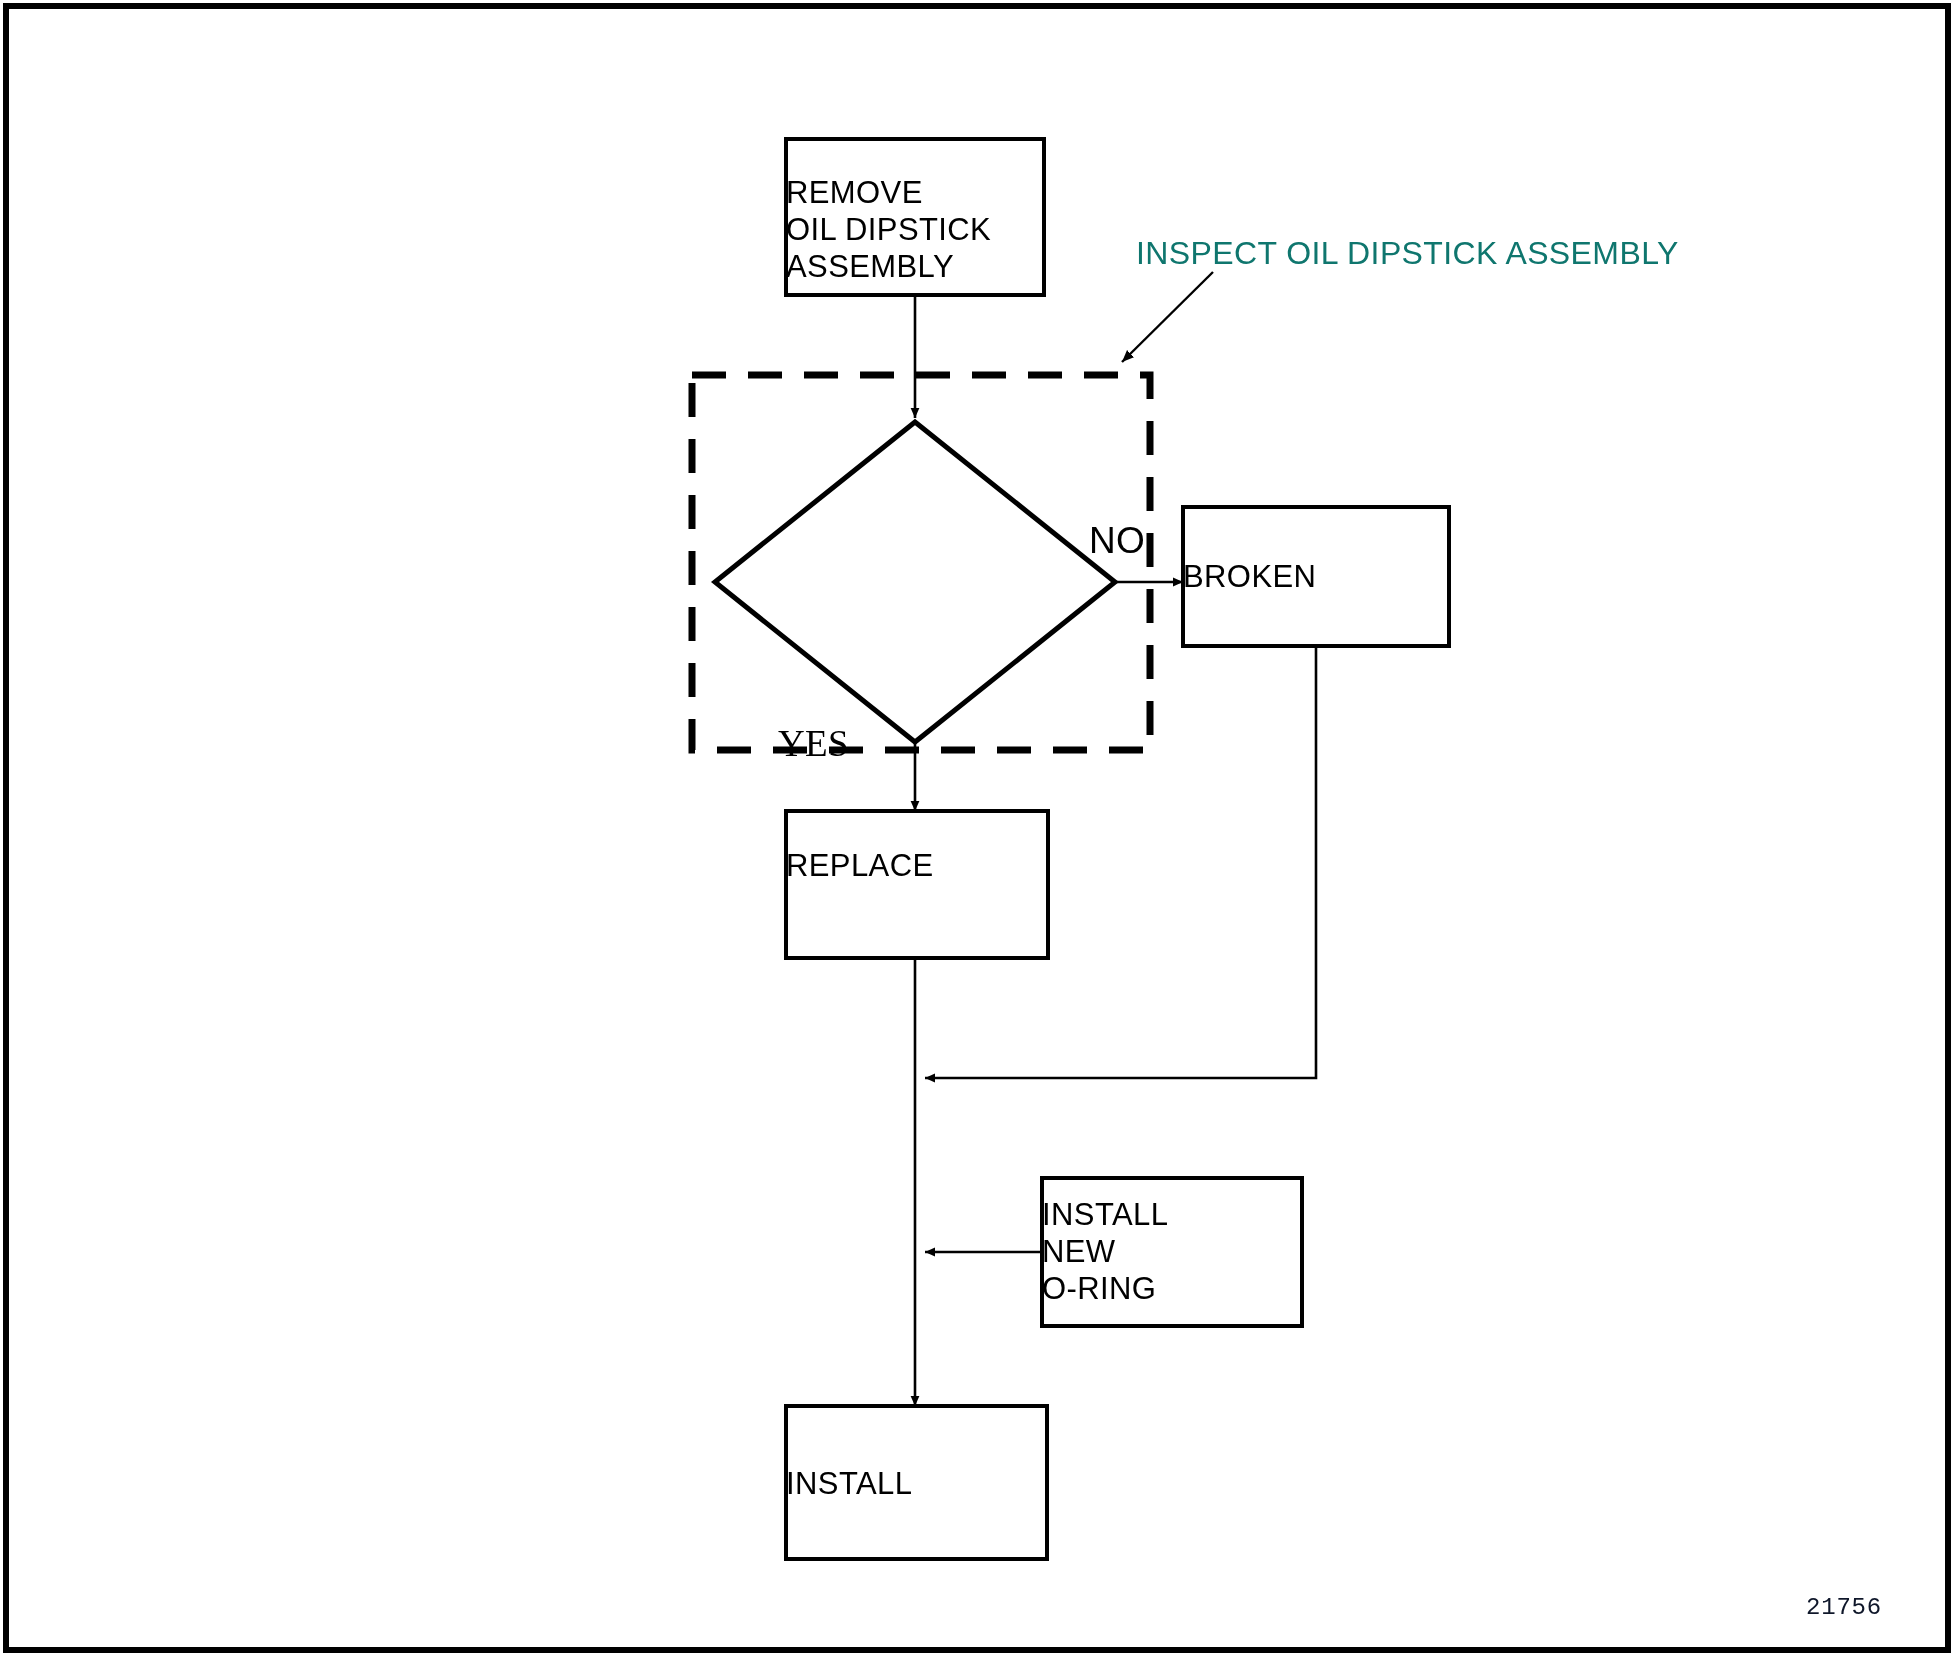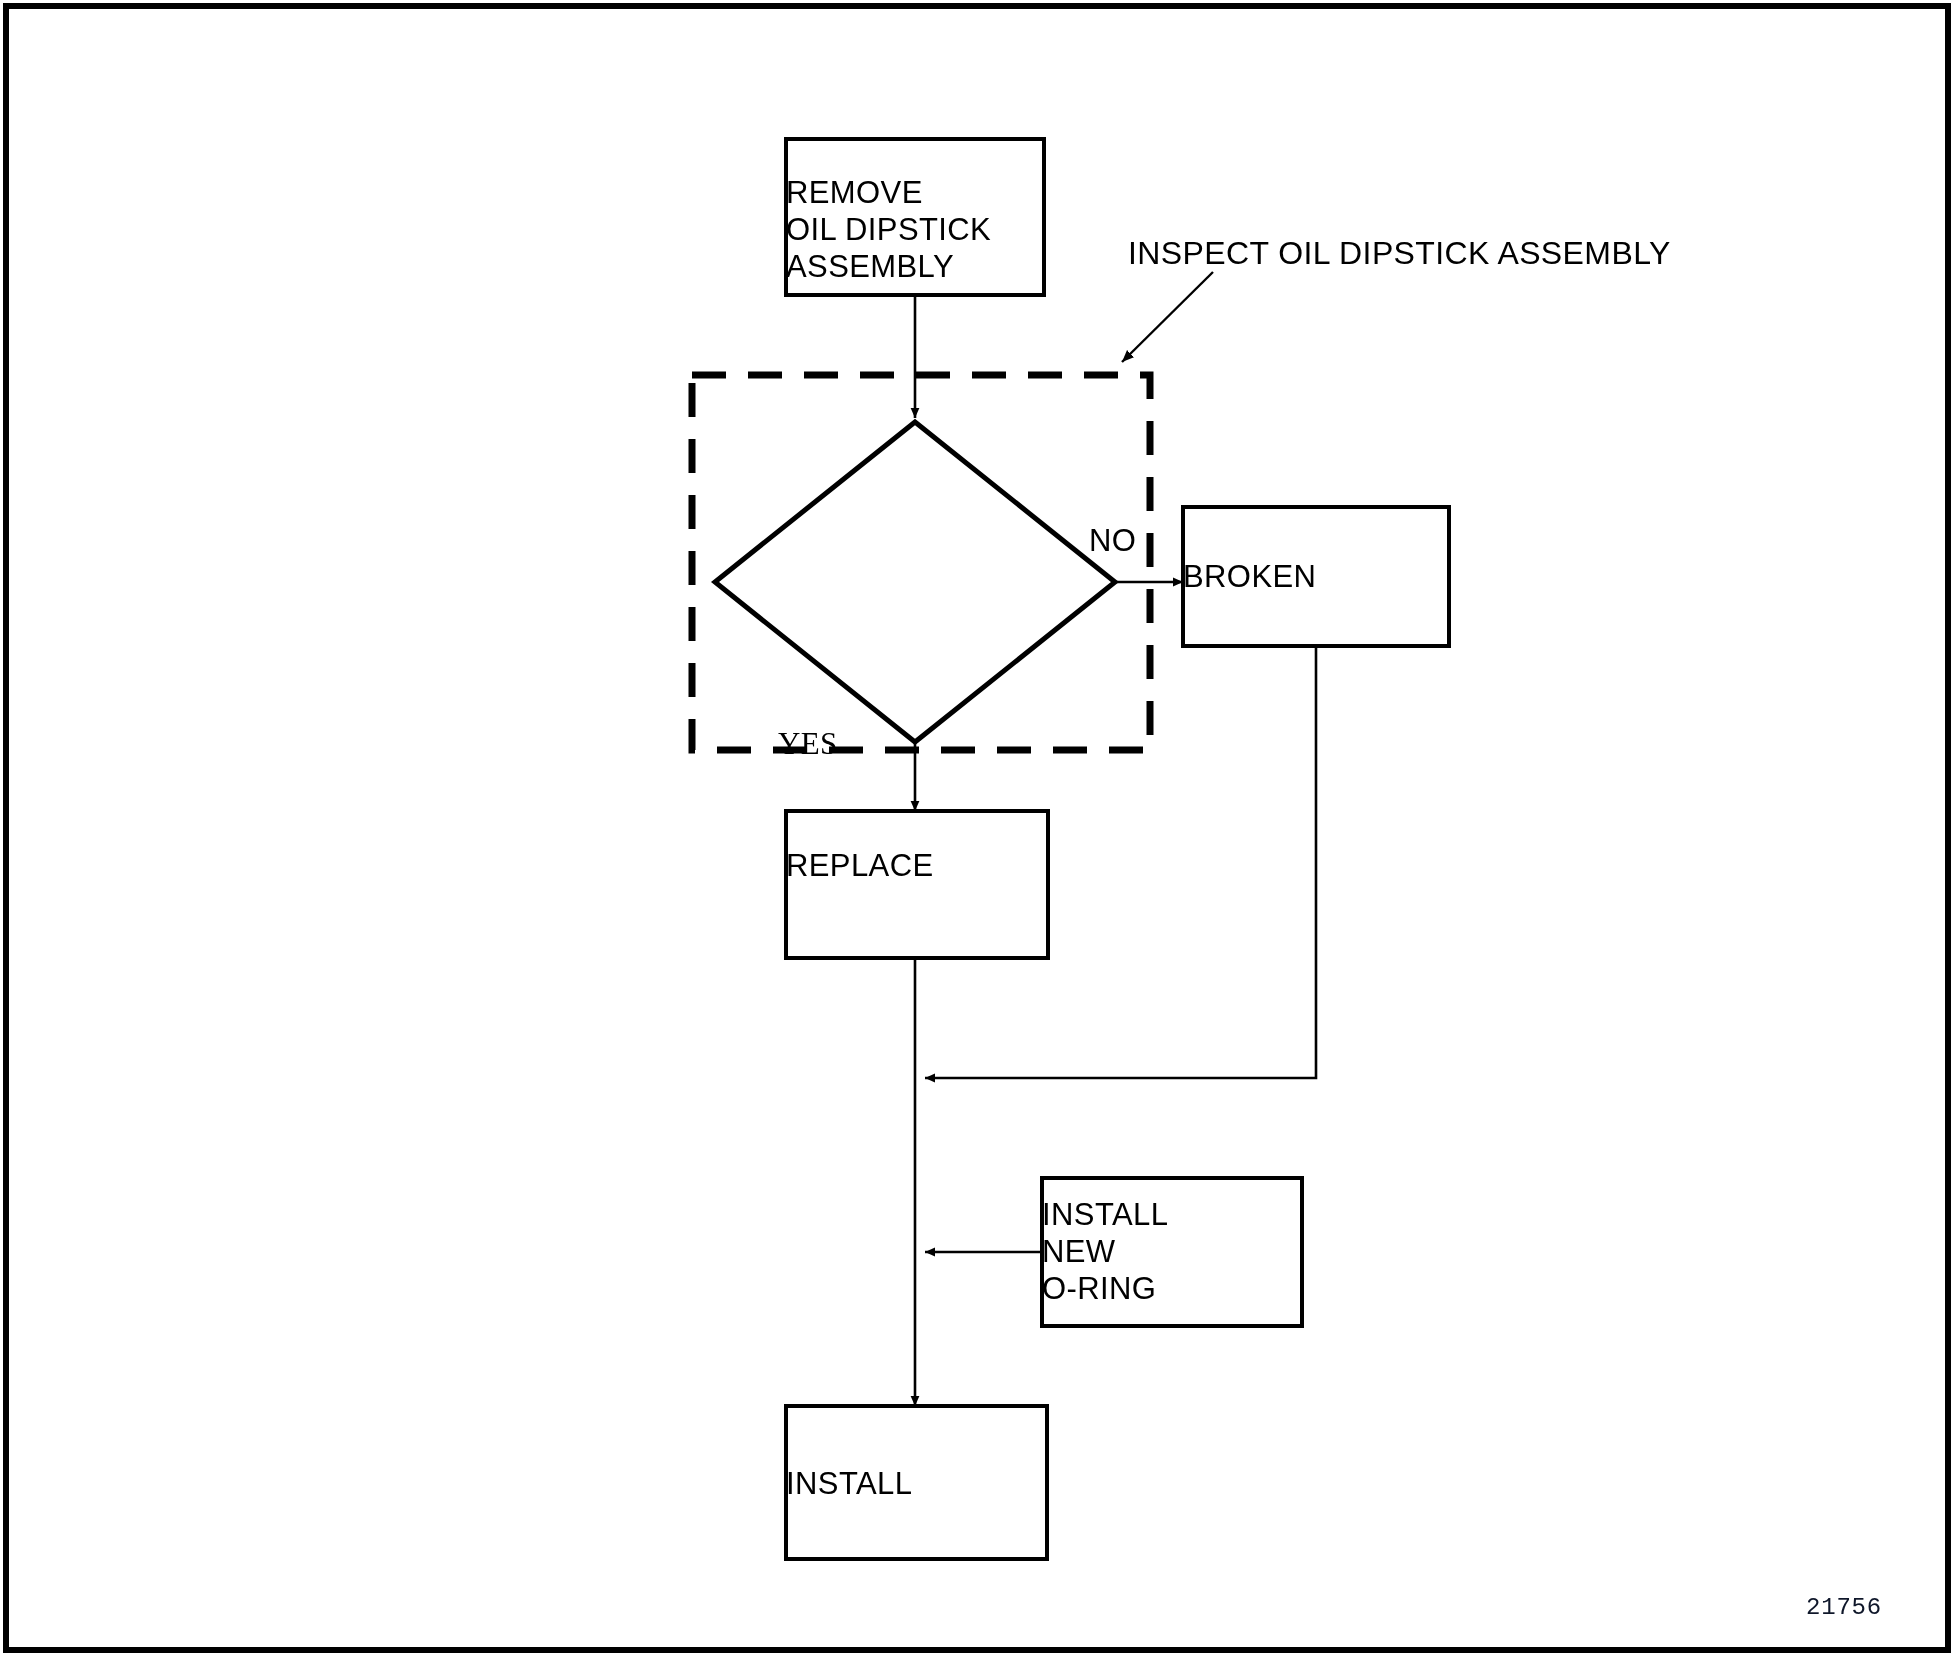--- a/index.html
+++ b/index.html
@@ -42,33 +42,34 @@
     font-size: 31px;
     line-height: 37px;
     letter-spacing: 0.4px;
     white-space: pre-line;
     pointer-events: none;
   }
   .edge-label {
     position: absolute;
     color: #000000;
     font-family: "Liberation Sans", sans-serif;
-    font-size: 31px;
+    font-size: 37px;
     line-height: 34px;
     letter-spacing: 0.4px;
     white-space: nowrap;
   }
   .callout-label {
     position: absolute;
-    color: #000000;
+    color: #0f766e;
     font-family: "Liberation Sans", sans-serif;
     font-size: 32px;
     line-height: 36px;
     letter-spacing: 0.4px;
     white-space: nowrap;
+    margin-left: 8px;
   }
   .figure-number {
     position: absolute;
     color: #0f172a;
     font-family: Liberation Mono, monospace;
     font-size: 24px;
     letter-spacing: 0.8px;
     white-space: nowrap;
   }
 </style>

